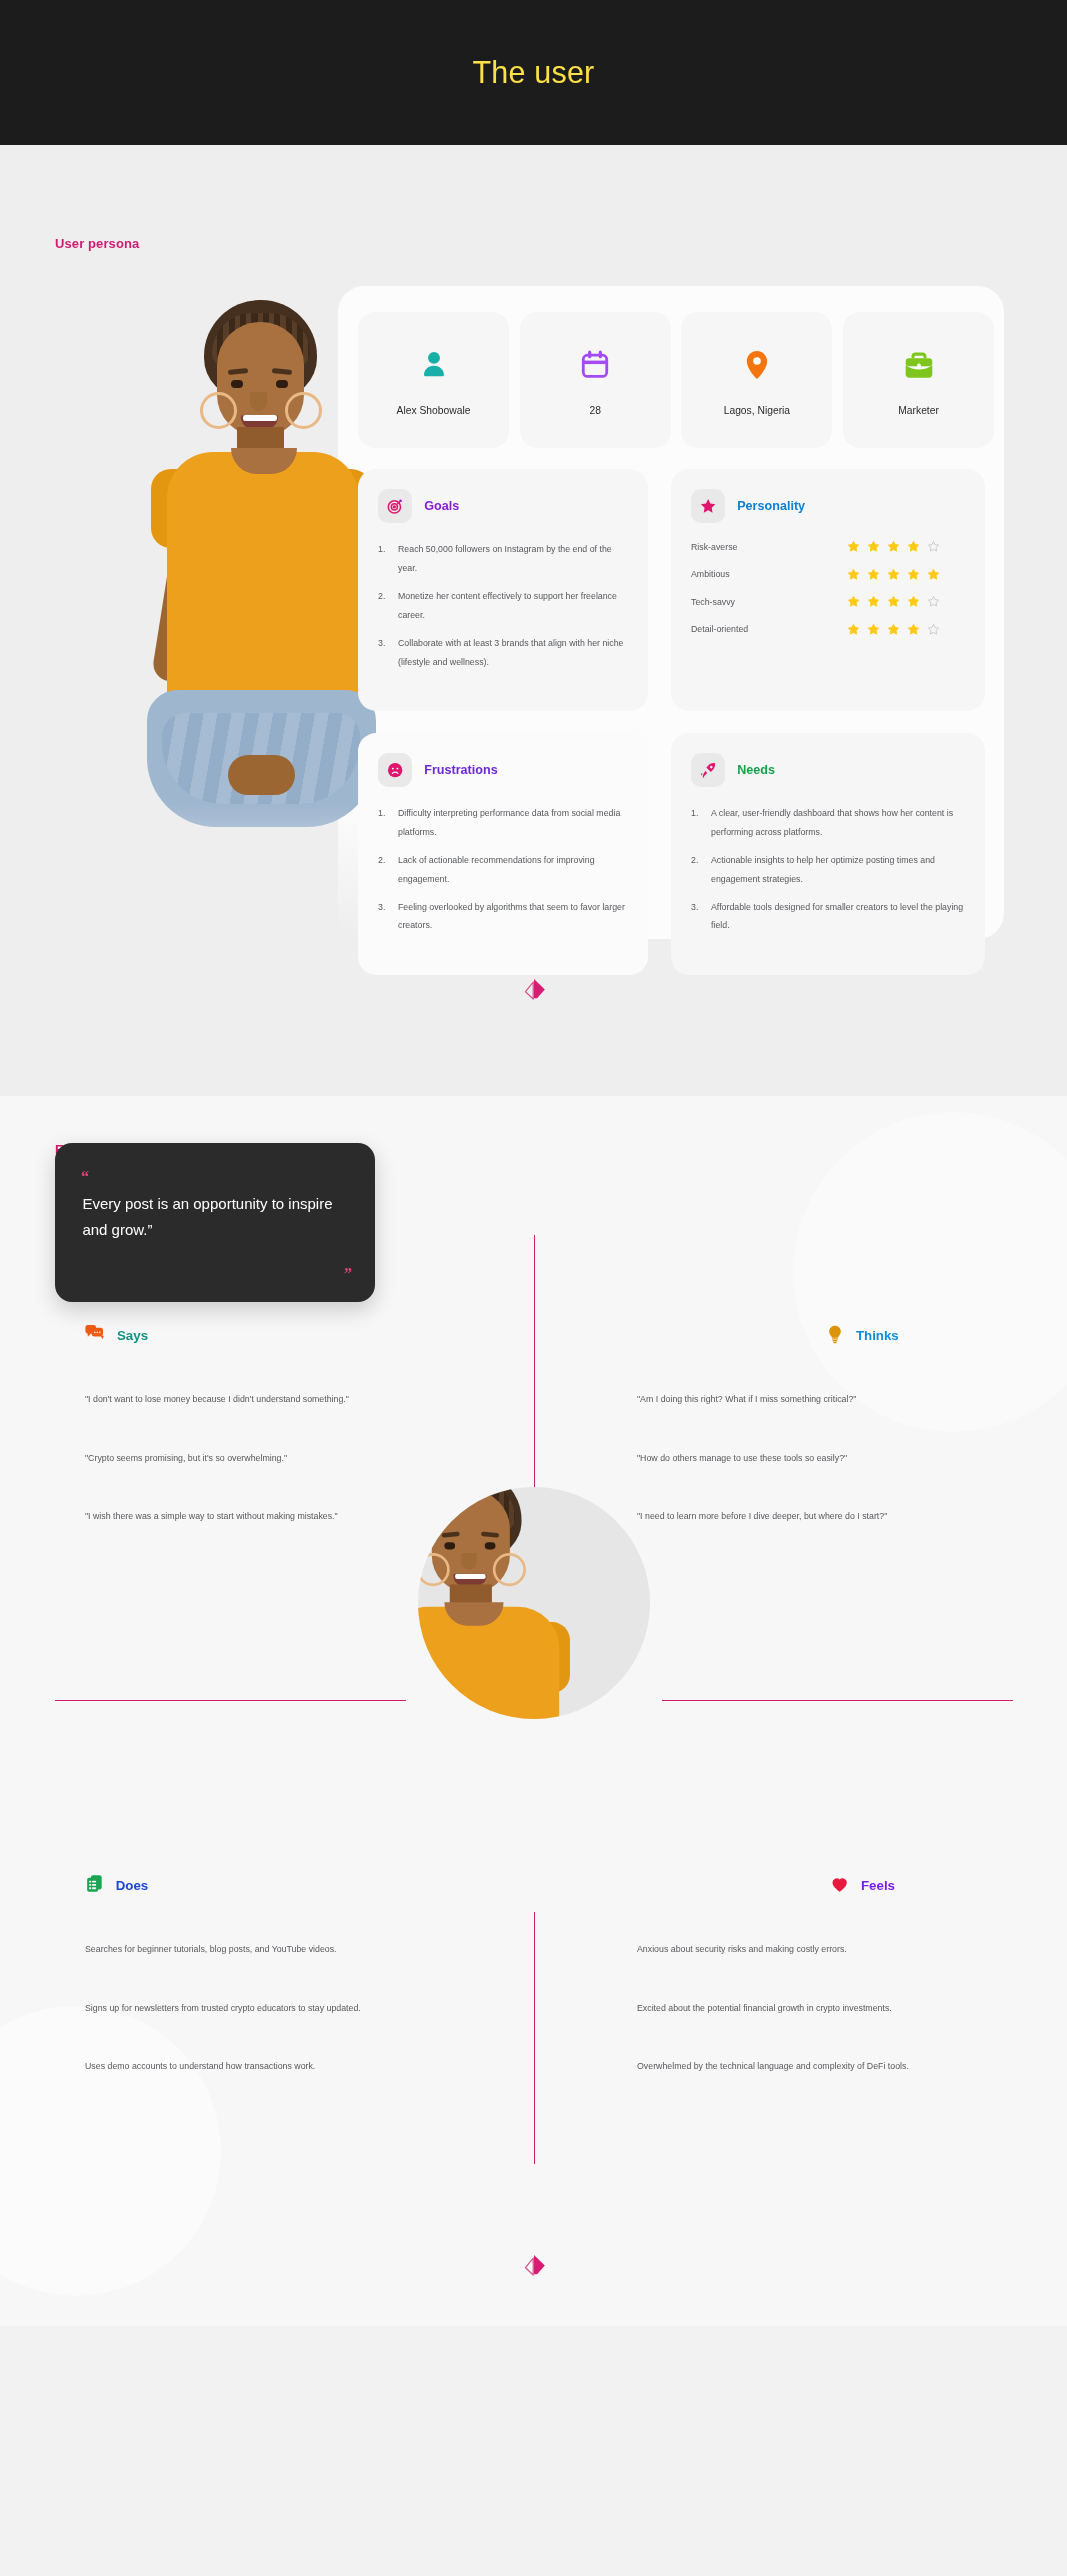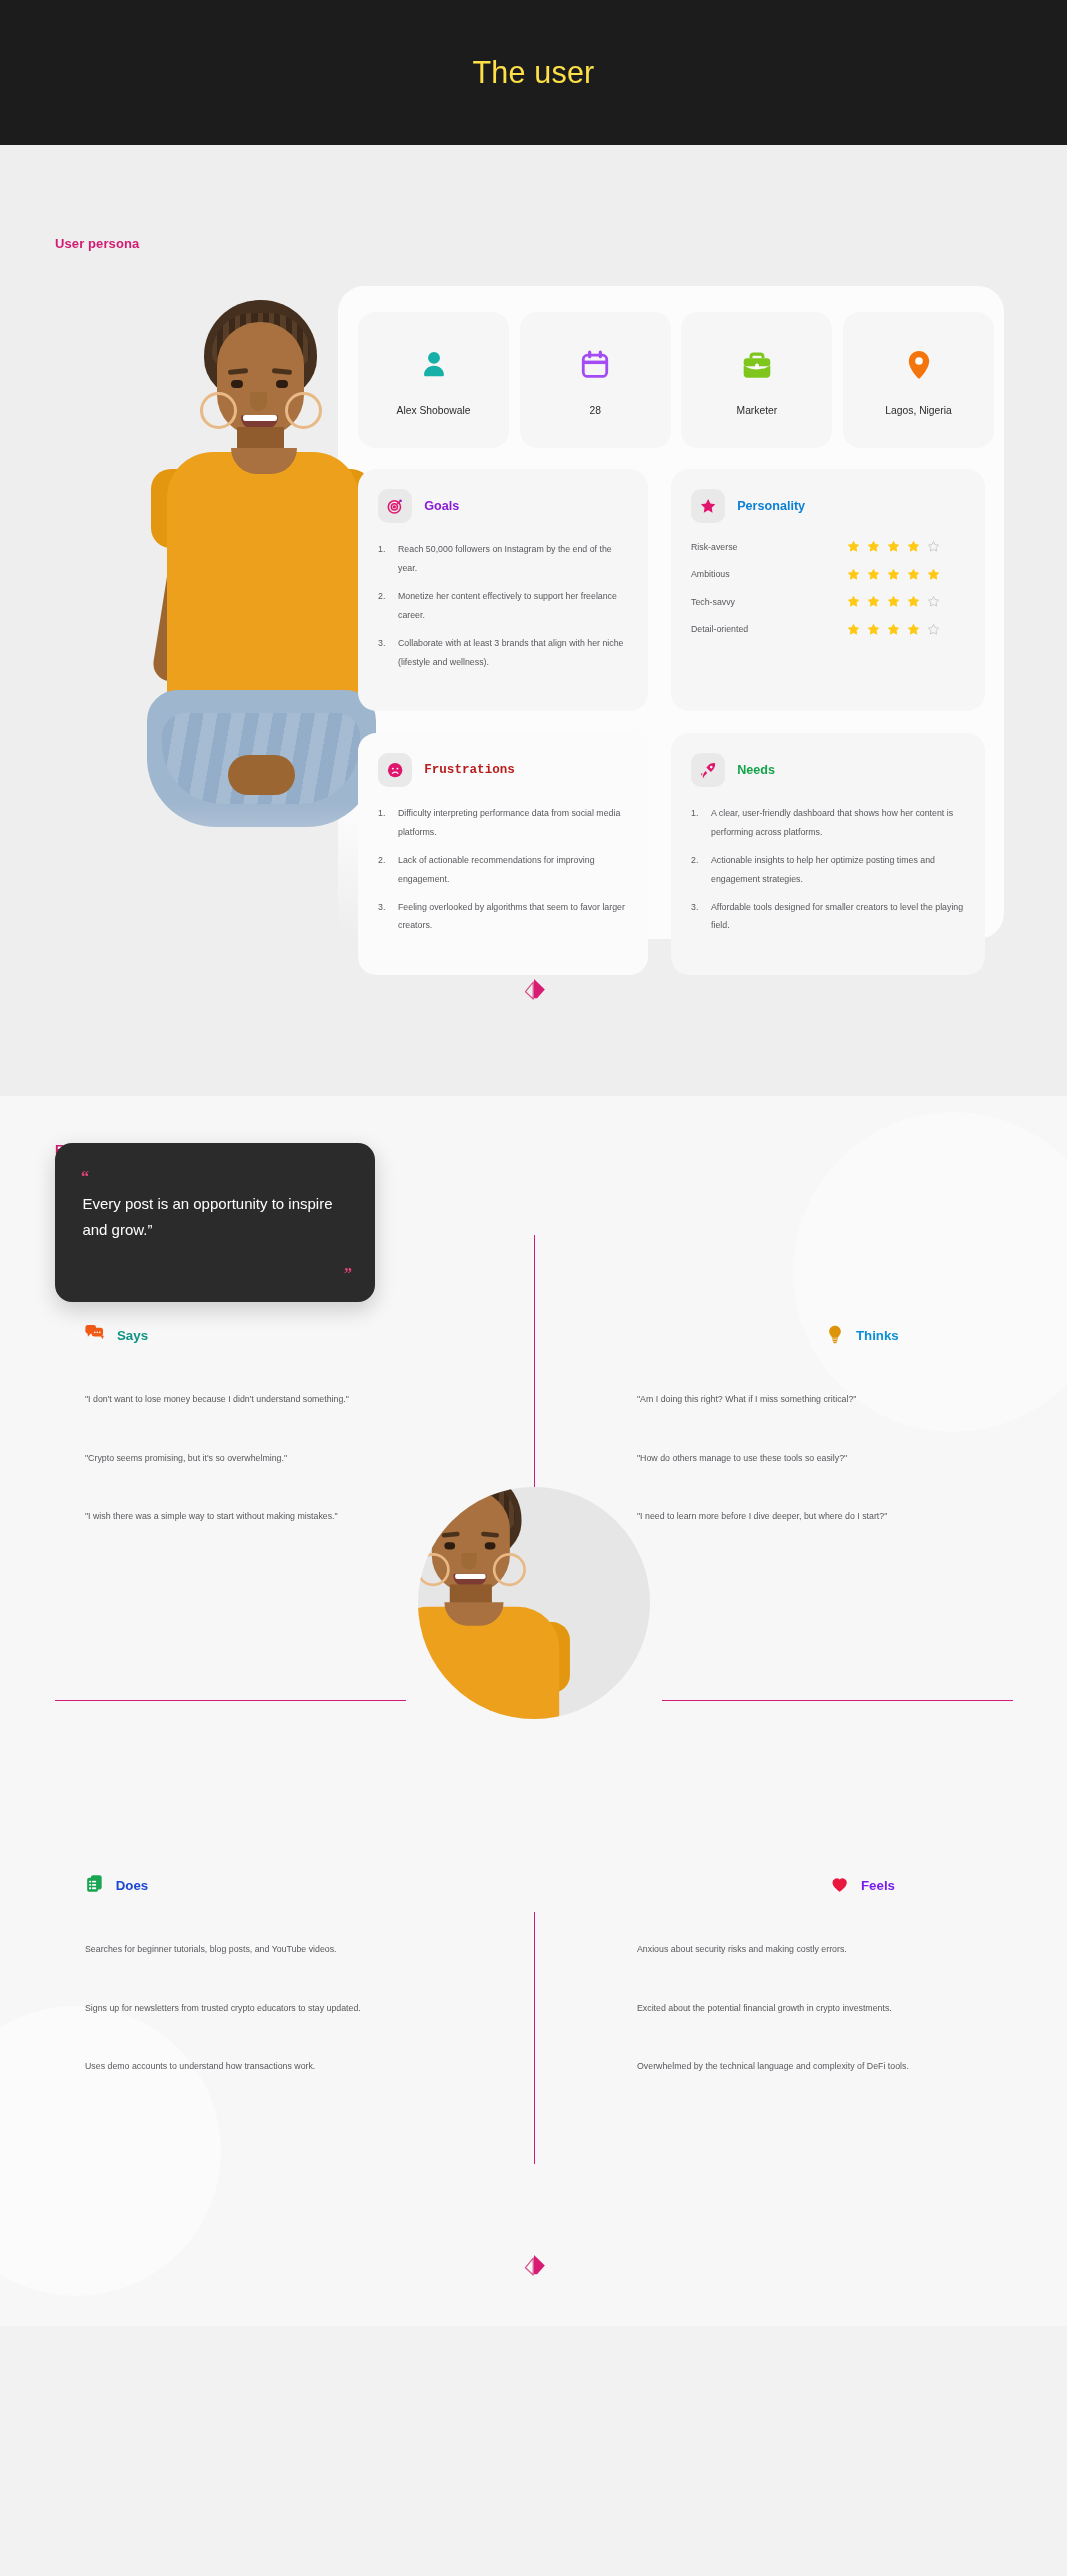--- a/index.html
+++ b/index.html
@@ -161,21 +161,21 @@
   }
   .pcard.white { background: #fbfbfb; }
   .pcard-head { display:flex; align-items:center; gap: 12.2px; margin-bottom: 17px; }
   .pcard-badge {
     width: 34px; height: 34px; border-radius: 10px; background: #e9e9e9;
     display:flex; align-items:center; justify-content:center;
   }
   .pcard-title { font-size: 12.6px; font-weight: 700; }
   .pcard-title.goals { color: #8a1bd6; }
   .pcard-title.personality { color: #0b7fd4; }
-  .pcard-title.frustrations { color: #b91c1c; font-family: Liberation Mono, monospace; }
+  .pcard-title.frustrations { color: #6d28d9; }
   .pcard-title.needs { color: #15a34a; }
   .pcard ol { list-style: none; counter-reset: li; }
   .pcard ol li {
     counter-increment: li;
     position: relative;
     padding-left: 20px;
     font-size: 8.8px;
     line-height: 2.15;
     color: #57585c;
     margin-bottom: 9.1px;
@@ -340,38 +340,38 @@
               <rect x="3.2" y="4.6" width="17.6" height="16" rx="3.2"></rect>
               <path d="M3.2 10h17.6" stroke-width="2.6"></path>
               <path d="M8 2.4v3.4M16 2.4v3.4" stroke-linecap="round" stroke-width="2.4"></path>
             </svg>
           </span>
           <span class="chip-label">28</span>
         </div>
 
         <div class="chip">
           <span class="chip-icon">
+            <svg viewBox="0 0 24 24" width="34" height="34" fill="#f4740d">
+              <path d="M12 2.2c-4 0-7.2 3.2-7.2 7.2 0 5.3 6.3 11.7 6.6 12 .3.3.9.3 1.2 0 .3-.3 6.6-6.7 6.6-12 0-4-3.2-7.2-7.2-7.2z"></path>
+              <circle cx="12" cy="9.2" r="2.7" fill="#fdfdfd"></circle>
+            </svg>
+          </span>
+          <span class="chip-label">Lagos, Nigeria</span>
+        </div>
+
+        <div class="chip">
+          <span class="chip-icon">
             <svg viewBox="0 0 24 24" width="34" height="34" fill="#7ec61b">
               <path d="M9.4 3.2h5.2c1.5 0 2.7 1.2 2.7 2.7v1.3h-2.1V6.1c0-.4-.3-.7-.7-.7H9.5c-.4 0-.7.3-.7.7v1.1H6.7V5.9c0-1.5 1.2-2.7 2.7-2.7z"></path>
               <rect x="2.6" y="7.3" width="18.8" height="5.6" rx="2.4"></rect>
               <path d="M2.6 12.1v6.4c0 1.4 1.1 2.5 2.5 2.5h13.8c1.4 0 2.5-1.1 2.5-2.5v-6.4c-2.6 2-6 3-9.4 3s-6.8-1-9.4-3z"></path>
               <rect x="10.7" y="11" width="2.6" height="3.6" rx="1.1" fill="#fdfdfd"></rect>
             </svg>
           </span>
           <span class="chip-label">Marketer</span>
-        </div>
-
-        <div class="chip">
-          <span class="chip-icon">
-            <svg viewBox="0 0 24 24" width="34" height="34" fill="#f4740d">
-              <path d="M12 2.2c-4 0-7.2 3.2-7.2 7.2 0 5.3 6.3 11.7 6.6 12 .3.3.9.3 1.2 0 .3-.3 6.6-6.7 6.6-12 0-4-3.2-7.2-7.2-7.2z"></path>
-              <circle cx="12" cy="9.2" r="2.7" fill="#fdfdfd"></circle>
-            </svg>
-          </span>
-          <span class="chip-label">Lagos, Nigeria</span>
         </div>
       </div>
 
       <div class="pcards">
 
         <div class="pcard">
           <div class="pcard-head">
             <span class="pcard-badge">
               <svg viewBox="0 0 24 24" width="18.3" height="18.3" fill="none" stroke="#e0166e" stroke-width="2">
                 <circle cx="11" cy="13" r="8"></circle>

